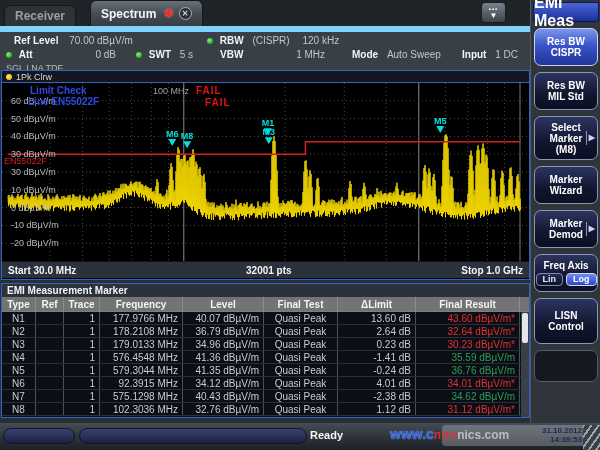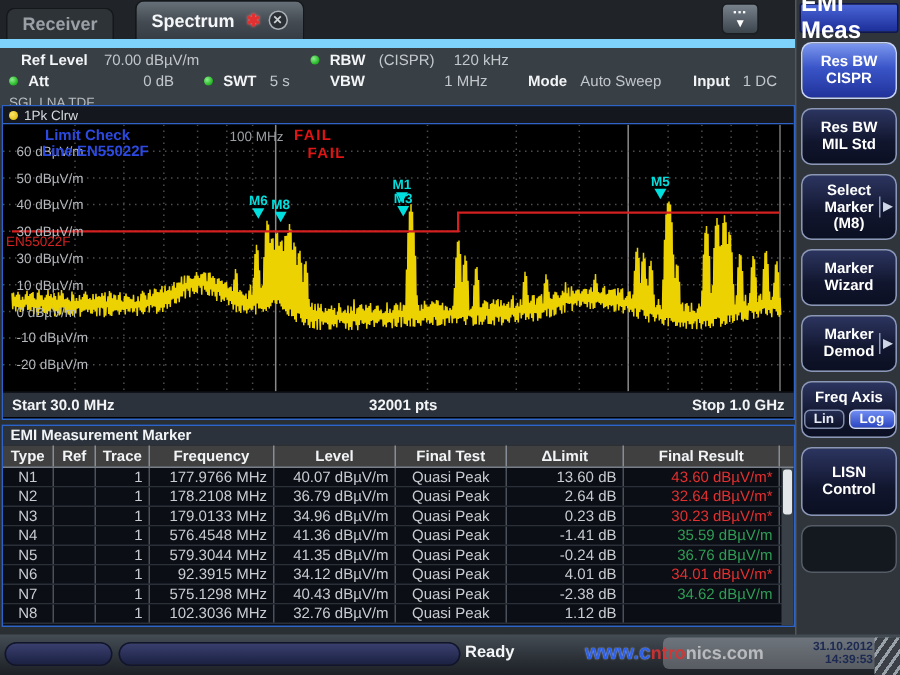--- a/index.html
+++ b/index.html
@@ -41,21 +41,21 @@
   .blue-t{color:#2c49e0;font-weight:bold;font-size:10px;}
   .fail-t{color:#e01414;font-weight:bold;font-size:10px;letter-spacing:1px;}
   .grid-t{color:#9aa0a4;font-size:9px;}
   .ylab{position:absolute;left:9px;font-size:9px;color:#b4b8bc;pointer-events:none;}
   .limname{color:#d22222;font-size:9px;}
   .plotfoot{height:17px;background:#2b323b;display:flex;align-items:center;justify-content:space-between;
     font-size:10px;font-weight:bold;color:#f2f4f6;padding:0 6px;border-top:1px solid #10141a;gap:48px;}
   
   .tablewin{position:absolute;left:1px;top:283px;width:529px;height:135px;border:1px solid #2e64c8;background:#0b0e14;}
   .tbltitle{height:13px;background:#2b323b;font-size:10px;font-weight:bold;color:#f2f4f6;padding:0 5px;line-height:13px;}
-  .tblhead{height:15px;background:#404040;display:flex;border-bottom:1px solid #787f88;}
+  .tblhead{height:15px;background:#737373;display:flex;border-bottom:1px solid #787f88;}
   .tblhead .hc{font-size:10px;font-weight:bold;color:#f2f4f6;text-align:center;line-height:15px;
     border-right:1px solid #868d96;overflow:hidden;}
   .trow{height:13px;display:flex;border-bottom:1px solid #2a2f38;background:#0b0e14;}
   .trow .tc{font-size:10px;color:#c9cdd2;line-height:13px;border-right:1px solid #4a515a;
     padding:0 4px;overflow:hidden;white-space:nowrap;}
   .tc.al-c{text-align:center;padding:0;}
   .tc.al-r{text-align:right;}
   .res-fail{color:#e33030 !important;}
   .res-pass{color:#2f9e55 !important;}
   .tscroll{position:absolute;right:0;top:28px;width:8px;height:105px;background:#3a4048;}
@@ -305,20 +305,21 @@
           <div class="tc al-r res-pass" style="width: 104px;">34.62 dBµV/m</div>
         </div>
         <div class="trow">
           <div class="tc al-c" style="width: 34px;">N8</div>
           <div class="tc al-c" style="width: 28px;"></div>
           <div class="tc al-r" style="width: 36px;">1</div>
           <div class="tc al-r" style="width: 83px;">102.3036 MHz</div>
           <div class="tc al-r" style="width: 81px;">32.76 dBµV/m</div>
           <div class="tc al-c" style="width: 74px;">Quasi Peak</div>
           <div class="tc al-r" style="width: 78px;">1.12 dB</div>
+          <div class="tc al-r res-fail" style="width: 104px;">31.12 dBµV/m*</div>
         </div>
       </div>
     <div class="tscroll">
       <div class="thumb"></div>
     </div>
   </div>
 
   <div class="sidebar">
     <div class="emihdr">EMI Meas</div>
     <div class="skcol" id="sb-buttons">

